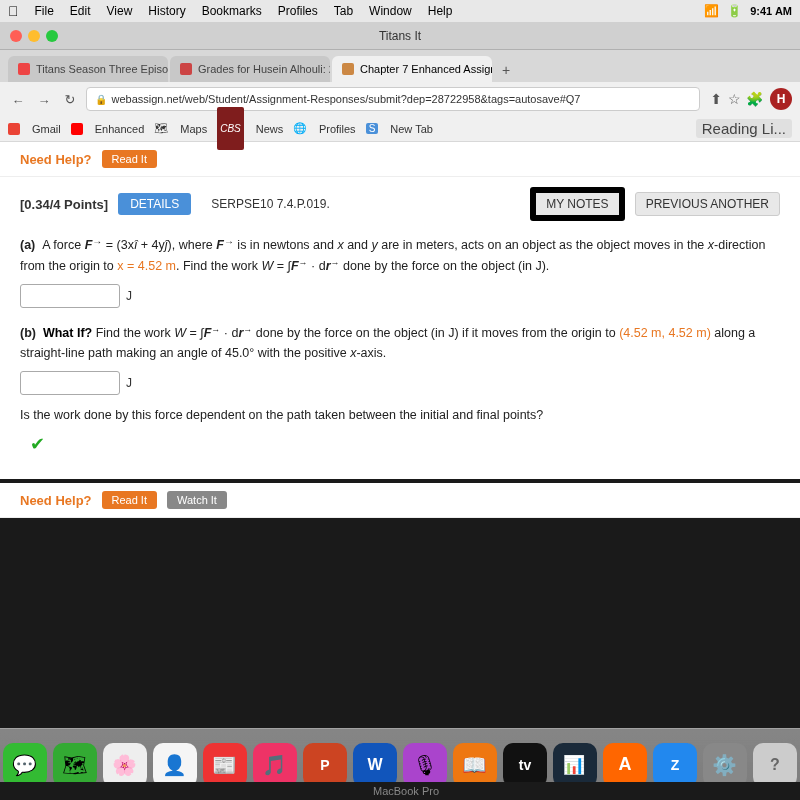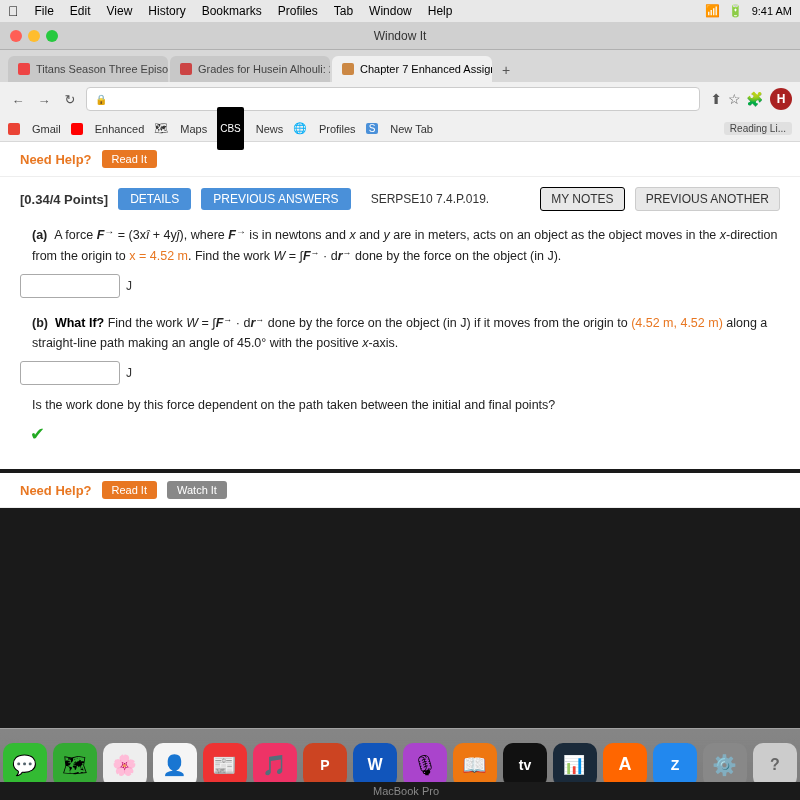--- a/index.html
+++ b/index.html
@@ -123,21 +123,21 @@
     }
     .bookmark-item {
       display: flex; align-items: center; gap: 12px;
       cursor: pointer; color: #333;
     }
     .bookmark-favicon {
       width: 12px; height: 12px; border-radius: 2px; flex-shrink: 0;
     }
     .reading-list-badge {
       margin-left: auto;
-      font-size: 10px;
+      font-size: 15px;
       color: #444;
       background: #e0e0e0;
       padding: 1px 6px;
       border-radius: 3px;
     }
 
     .need-help-bar {
       display: flex;
       align-items: center;
       gap: 10px;
@@ -205,21 +205,21 @@
     }
     .question-code {
       font-size: 12px;
       color: #333;
       margin-left: 10px;
     }
     .btn-my-notes {
       margin-left: auto;
       background: #e8e8e8;
       color: #333;
-      border: 1px solid #000000;
+      border: 6px solid #000000;
       padding: 4px 10px;
       border-radius: 3px;
       font-size: 12px;
       cursor: pointer;
     }
     .btn-practice {
       background: #e8e8e8;
       color: #333;
       border: 1px solid #ccc;
       padding: 4px 10px;
@@ -229,21 +229,20 @@
     }
 
     .question-part {
       margin-bottom: 14px;
     }
     .question-text {
       font-size: 12.5px;
       color: #222;
       line-height: 1.6;
       margin-bottom: 8px;
-      margin-left: 12px;
     }
     .highlight-orange { color: #e87722; font-weight: 500; }
     .answer-input-row {
       display: flex;
       align-items: center;
       gap: 6px;
       margin: 8px 0;
     }
     .answer-input {
       width: 100px;
@@ -318,31 +317,31 @@
   <span>View</span>
   <span>History</span>
   <span>Bookmarks</span>
   <span>Profiles</span>
   <span>Tab</span>
   <span>Window</span>
   <span>Help</span>
   <div class="menu-bar-right">
     <span>📶</span>
     <span>🔋</span>
-    <span style="font-size:11px;">9:41 AM</span>
+    <span style="font-size:11px;font-weight:bold;">9:41 AM</span>
   </div>
 </div>
 
 <div class="title-bar">
   <div style="position:absolute; left:10px; display:flex; gap:6px;">
     <span style="width:12px;height:12px;border-radius:50%;background:#ff5f56;display:inline-block;"></span>
     <span style="width:12px;height:12px;border-radius:50%;background:#ffbd2e;display:inline-block;"></span>
     <span style="width:12px;height:12px;border-radius:50%;background:#27c93f;display:inline-block;"></span>
   </div>
-  <span>Window It</span>
+  <span>Titans It</span>
 </div>
 
 <div class="tabs-bar">
   <div class="tab inactive">
     <span class="tab-favicon" style="background:#e44;"></span>
     <span>Titans Season Three Episode...</span>
 
   </div>
   <div class="tab inactive">
     <span class="tab-favicon" style="background:#c44;"></span>
@@ -356,20 +355,21 @@
   </div>
   <div class="tab-add">+</div>
 </div>
 
 <div class="address-bar-row">
   <div class="nav-btn">←</div>
   <div class="nav-btn">→</div>
   <div class="nav-btn">↻</div>
   <div class="address-bar">
     <span style="color:#888; font-size:10px; margin-right:4px;">🔒</span>
+    <span style="font-size:11px; color:#333;">webassign.net/web/Student/Assignment-Responses/submit?dep=28722958&amp;tags=autosave#Q7</span>
   </div>
   <div style="display:flex; gap:6px; align-items:center; margin-left:4px;">
     <span style="font-size:14px; color:#555; cursor:pointer;">⬆</span>
     <span style="font-size:14px; color:#555; cursor:pointer;">☆</span>
     <span style="font-size:14px; color:#555; cursor:pointer;">🧩</span>
     <span style="width:22px;height:22px;background:#aa2222;border-radius:50%;display:flex;align-items:center;justify-content:center;color:#fff;font-weight:700;font-size:12px;cursor:pointer;">H</span>
   </div>
 </div>
 
 <div class="bookmarks-bar">
@@ -379,21 +379,21 @@
   </div>
   <div class="bookmark-item">
     <span class="bookmark-favicon" style="background:#ff0000;display:inline-block;"></span>
     <span>Enhanced</span>
   </div>
   <div class="bookmark-item">
     <span style="font-size:11px;">🗺</span>
     <span>Maps</span>
   </div>
   <div class="bookmark-item">
-    <span style="font-size:10px; background:#000000; color:#fff; padding:16px 3px; border-radius:2px;">CBS</span>
+    <span style="font-size:10px; background:#7f1d1d; color:#fff; padding:16px 3px; border-radius:2px;font-style:italic;">CBS</span>
     <span>News</span>
   </div>
   <div class="bookmark-item">
     <span style="font-size:11px;">🌐</span>
     <span>Profiles</span>
   </div>
   <div class="bookmark-item">
     <span style="font-size:10px; background:#4a90d9; color:#fff; padding:0 3px; border-radius:2px;">S</span>
     <span>New Tab</span>
   </div>
@@ -403,21 +403,20 @@
 <div class="need-help-bar">
   <span class="need-help-label">Need Help?</span>
   <button class="btn-readit">Read It</button>
 </div>
 
 <div class="question-container">
 
   <div class="points-row">
     <span class="points-badge">[0.34/4 Points]</span>
     <button class="btn-details">DETAILS</button>
-    <button class="btn-prev-answers">PREVIOUS ANSWERS</button>
     <span class="question-code">SERPSE10 7.4.P.019.</span>
     <button class="btn-my-notes">MY NOTES</button>
     <button class="btn-practice">PREVIOUS ANOTHER</button>
   </div>
 
   <div class="question-part">
     <div class="question-text">
       <span class="part-label">(a)</span>
       &nbsp;A force <span style="font-style:italic;font-weight:600;">F</span><span style="font-size:10px;vertical-align:super;">→</span>
       = (3x<span style="font-style:italic;">î</span> + 4y<span style="font-style:italic;">ĵ</span>),

